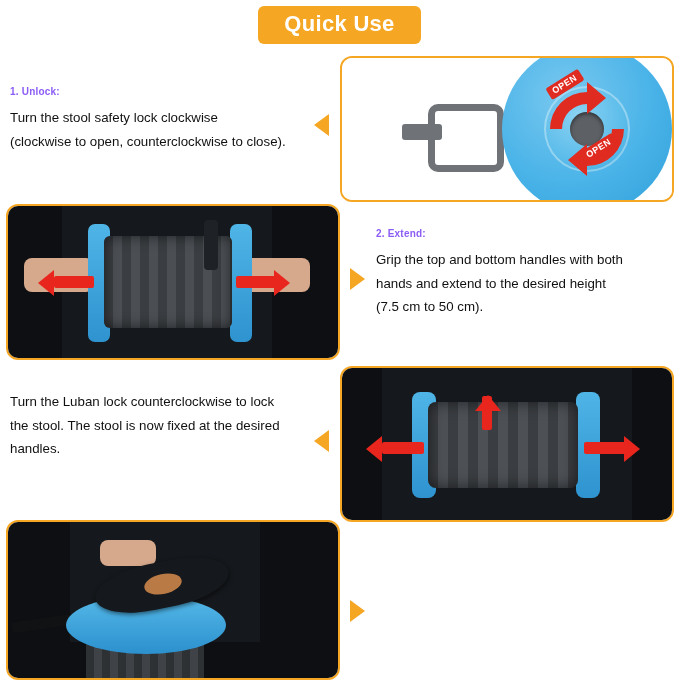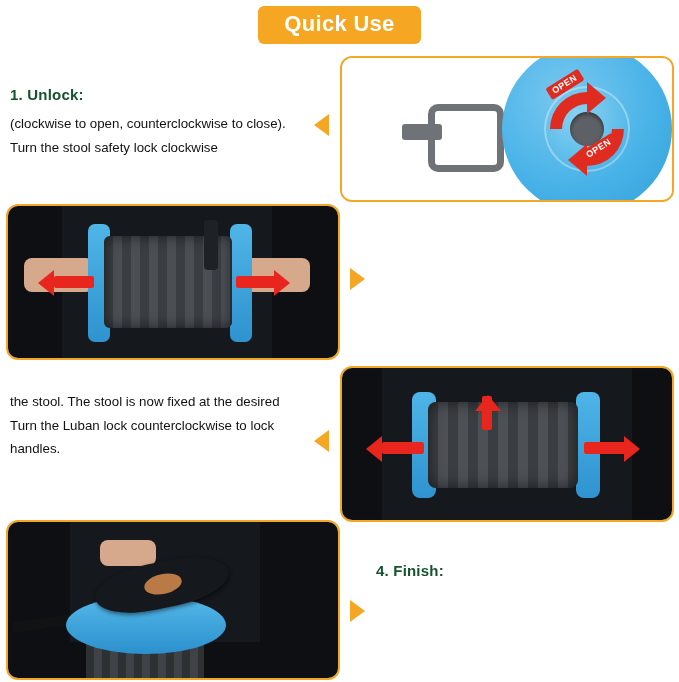--- a/index.html
+++ b/index.html
@@ -32,23 +32,23 @@
   
   .photo-box{
     position:absolute;
     border:2px solid #f5a623;
     border-radius:12px;
     overflow:hidden;
     background:#ffffff;
   }
   .text-block{position:absolute;}
   .step-head{
-    font-size:15px;
+    font-size:10px;
     font-weight:bold;
-    color:#14532d;
+    color:#8b5cf6;
     margin:0 0 9px 0;
     letter-spacing:.2px;
   }
   .step-body{
     font-size:13.3px;
     color:#111;
     line-height:1.78;
     margin:0;
   }
 
@@ -181,22 +181,22 @@
 <body>
 
 <div class="page">
 
   <div class="title-wrap">
     <div class="title-pill">Quick Use</div>
   </div>
 
   <div class="text-block" id="t1">
     <p class="step-head">1. Unlock:</p>
+    <p class="step-body">Turn the stool safety lock clockwise</p>
     <p class="step-body">(clockwise to open, counterclockwise to close).</p>
-    <p class="step-body">Turn the stool safety lock clockwise</p>
   </div>
 
   <div class="arrow left" style="left:314px;top:114px;"></div>
 
   <div class="photo-box" id="photo1">
     <div class="bg"></div>
     <div class="grey-stem"></div>
     <div class="grey-handle"></div>
     <div class="disc-outer">
       <div class="disc-inner"></div>
@@ -223,24 +223,30 @@
     <div class="roller"></div>
     <div class="grip" style="left:196px;top:14px;width:14px;height:50px;"></div>
 
     <div class="red-bar" style="left:46px;top:70px;width:40px;"></div>
     <div class="red-head l" style="left:30px;top:64px;"></div>
     <div class="red-bar" style="left:228px;top:70px;width:40px;"></div>
     <div class="red-head r" style="left:266px;top:64px;"></div>
   </div>
 
   <div class="arrow right" style="left:350px;top:268px;"></div>
+  <div class="text-block" id="t2">
+    <p class="step-head">2. Extend:</p>
+    <p class="step-body">Grip the top and bottom handles with both</p>
+    <p class="step-body">hands and extend to the desired height</p>
+    <p class="step-body">(7.5 cm to 50 cm).</p>
+  </div>
 
   <div class="text-block" id="t3">
+    <p class="step-body">Turn the Luban lock counterclockwise to lock</p>
     <p class="step-body">the stool. The stool is now fixed at the desired</p>
-    <p class="step-body">Turn the Luban lock counterclockwise to lock</p>
     <p class="step-body">handles.</p>
   </div>
   <div class="arrow left" style="left:314px;top:430px;"></div>
 
   <div class="photo-box" id="photo3">
     <div class="body-black"></div>
     <div style="position:absolute;left:40px;top:0;width:250px;height:152px;background:#15181c;"></div>
     <div class="cap3" style="left:70px;"></div>
     <div class="cap3" style="left:234px;"></div>
     <div class="roller3"></div>
@@ -258,16 +264,15 @@
     <div class="skin" style="left:92px;top:18px;width:56px;height:26px;"></div>
     <div class="strap"></div>
     <div class="legs"></div>
     <div class="seat-disc"></div>
     <div class="seat-top"></div>
     <div class="seat-pad"></div>
   </div>
 
   <div class="arrow right" style="left:350px;top:600px;"></div>
   <div class="text-block" id="t4">
-    <p class="step-head">4. Finish:</p>
   </div>
 
 </div>
 
 </body></html>

